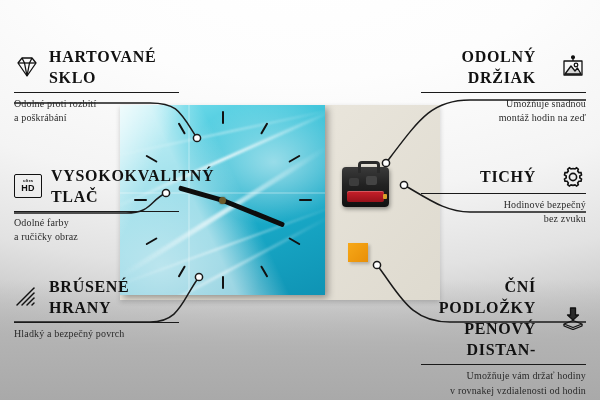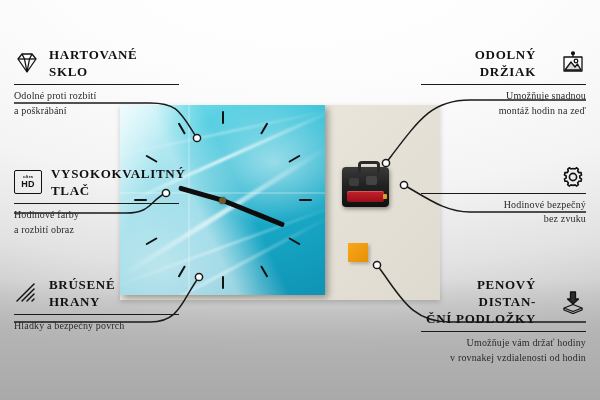--- a/index.html
+++ b/index.html
@@ -78,21 +78,21 @@
   
   svg.links{position:absolute;inset:0;width:600px;height:400px;pointer-events:none;}
   
   .feat{position:absolute;width:165px;}
   .feat.left{left:14px;text-align:left;}
   .feat.right{right:14px;text-align:right;}
   .feat .head{display:flex;align-items:center;gap:9px;}
   .feat.right .head{flex-direction:row-reverse;gap:24px;}
   .feat .title{
     font-family:"Liberation Serif", serif;
-    font-size:13px;font-weight:700;letter-spacing:.7px;
+    font-size:16px;font-weight:700;letter-spacing:.7px;
     color:#111;line-height:1.32;text-transform:uppercase;
   }
   .feat .rule{height:1px;background:#1a1a1a;margin:4px 0 4px 0;}
   .feat .desc{
     font-family:"Liberation Serif", serif;
     font-size:10px;color:#2a2a2a;line-height:1.42;letter-spacing:.15px;
   }
   .ico{width:26px;height:24px;flex:0 0 26px;display:block;}
   .hdbox{
     width:26px;height:22px;flex:0 0 26px;border:1.6px solid #111;border-radius:2px;
@@ -195,22 +195,22 @@
         <span class="u">ultra</span>
         <span class="h">HD</span>
       </div>
       <div class="title">
         <div>VYSOKOKVALITNÝ</div>
         <div>TLAČ</div>
       </div>
     </div>
     <div class="rule"></div>
     <div class="desc">
-      <div>Hodinové farby</div>
-      <div>a rozbití obraz</div>
+      <div>Odolné farby</div>
+      <div>a ručičky obraz</div>
     </div>
   </div>
 
   <div class="feat left" style="top:276px">
     <div class="head">
       <svg class="ico" viewBox="0 0 26 24">
         <g stroke="#111" stroke-width="1.5" stroke-linecap="round">
           <path d="M3 20 L20 3"></path>
             <path d="M8 20 L20 8"></path>
           <path d="M13 20 L20 13"></path>
@@ -253,41 +253,42 @@
 
   <div class="feat right" style="top:165px">
     <div class="head">
       <svg class="ico" viewBox="0 0 26 24">
         <g fill="none" stroke="#111" stroke-width="1.6">
           <path d="M13 3.5 L15 4 L16.6 2.8 L18.3 4.2 L17.7 6.1 L18.9 7.6 L21 7.6 L21.5 9.8 L19.8 11 L19.8 12.9 L21.5 14.1 L21 16.3 L18.9 16.3 L17.7 17.8 L18.3 19.7 L16.6 21.1 L15 19.9 L13 20.4 L11 19.9 L9.4 21.1 L7.7 19.7 L8.3 17.8 L7.1 16.3 L5 16.3 L4.5 14.1 L6.2 12.9 L6.2 11 L4.5 9.8 L5 7.6 L7.1 7.6 L8.3 6.1 L7.7 4.2 L9.4 2.8 L11 4 Z"></path>
           <circle cx="13" cy="12" r="3.6"></circle>
         </g>
       </svg>
       <div class="title">
+        <div>TICHÝ</div>
       </div>
     </div>
     <div class="rule"></div>
     <div class="desc">
       <div>Hodinové bezpečný</div>
       <div>bez zvuku</div>
     </div>
   </div>
 
   <div class="feat right" style="top:276px">
     <div class="head">
       <svg class="ico" viewBox="0 0 26 24">
         <g fill="none" stroke="#111" stroke-width="1.3" stroke-linejoin="round">
           <path d="M10.5 2 L15.5 2 L15.5 9 L18.5 9 L13 14 L7.5 9 L10.5 9 Z" fill="#111" fill-opacity=".85"></path>
           <path d="M13 14.5 L22 18 L13 21.5 L4 18 Z"></path>
           <path d="M4 18 L4 20 L13 23.5 L22 20 L22 18"></path>
         </g>
       </svg>
       <div class="title">
+        <div>ČNÍ PODLOŽKY</div>
         <div>PENOVÝ DISTAN-</div>
-        <div>ČNÍ PODLOŽKY</div>
       </div>
     </div>
     <div class="rule"></div>
     <div class="desc">
       <div>Umožňuje vám držať hodiny</div>
       <div>v rovnakej vzdialenosti od hodin</div>
     </div>
   </div>
 </div>
 

